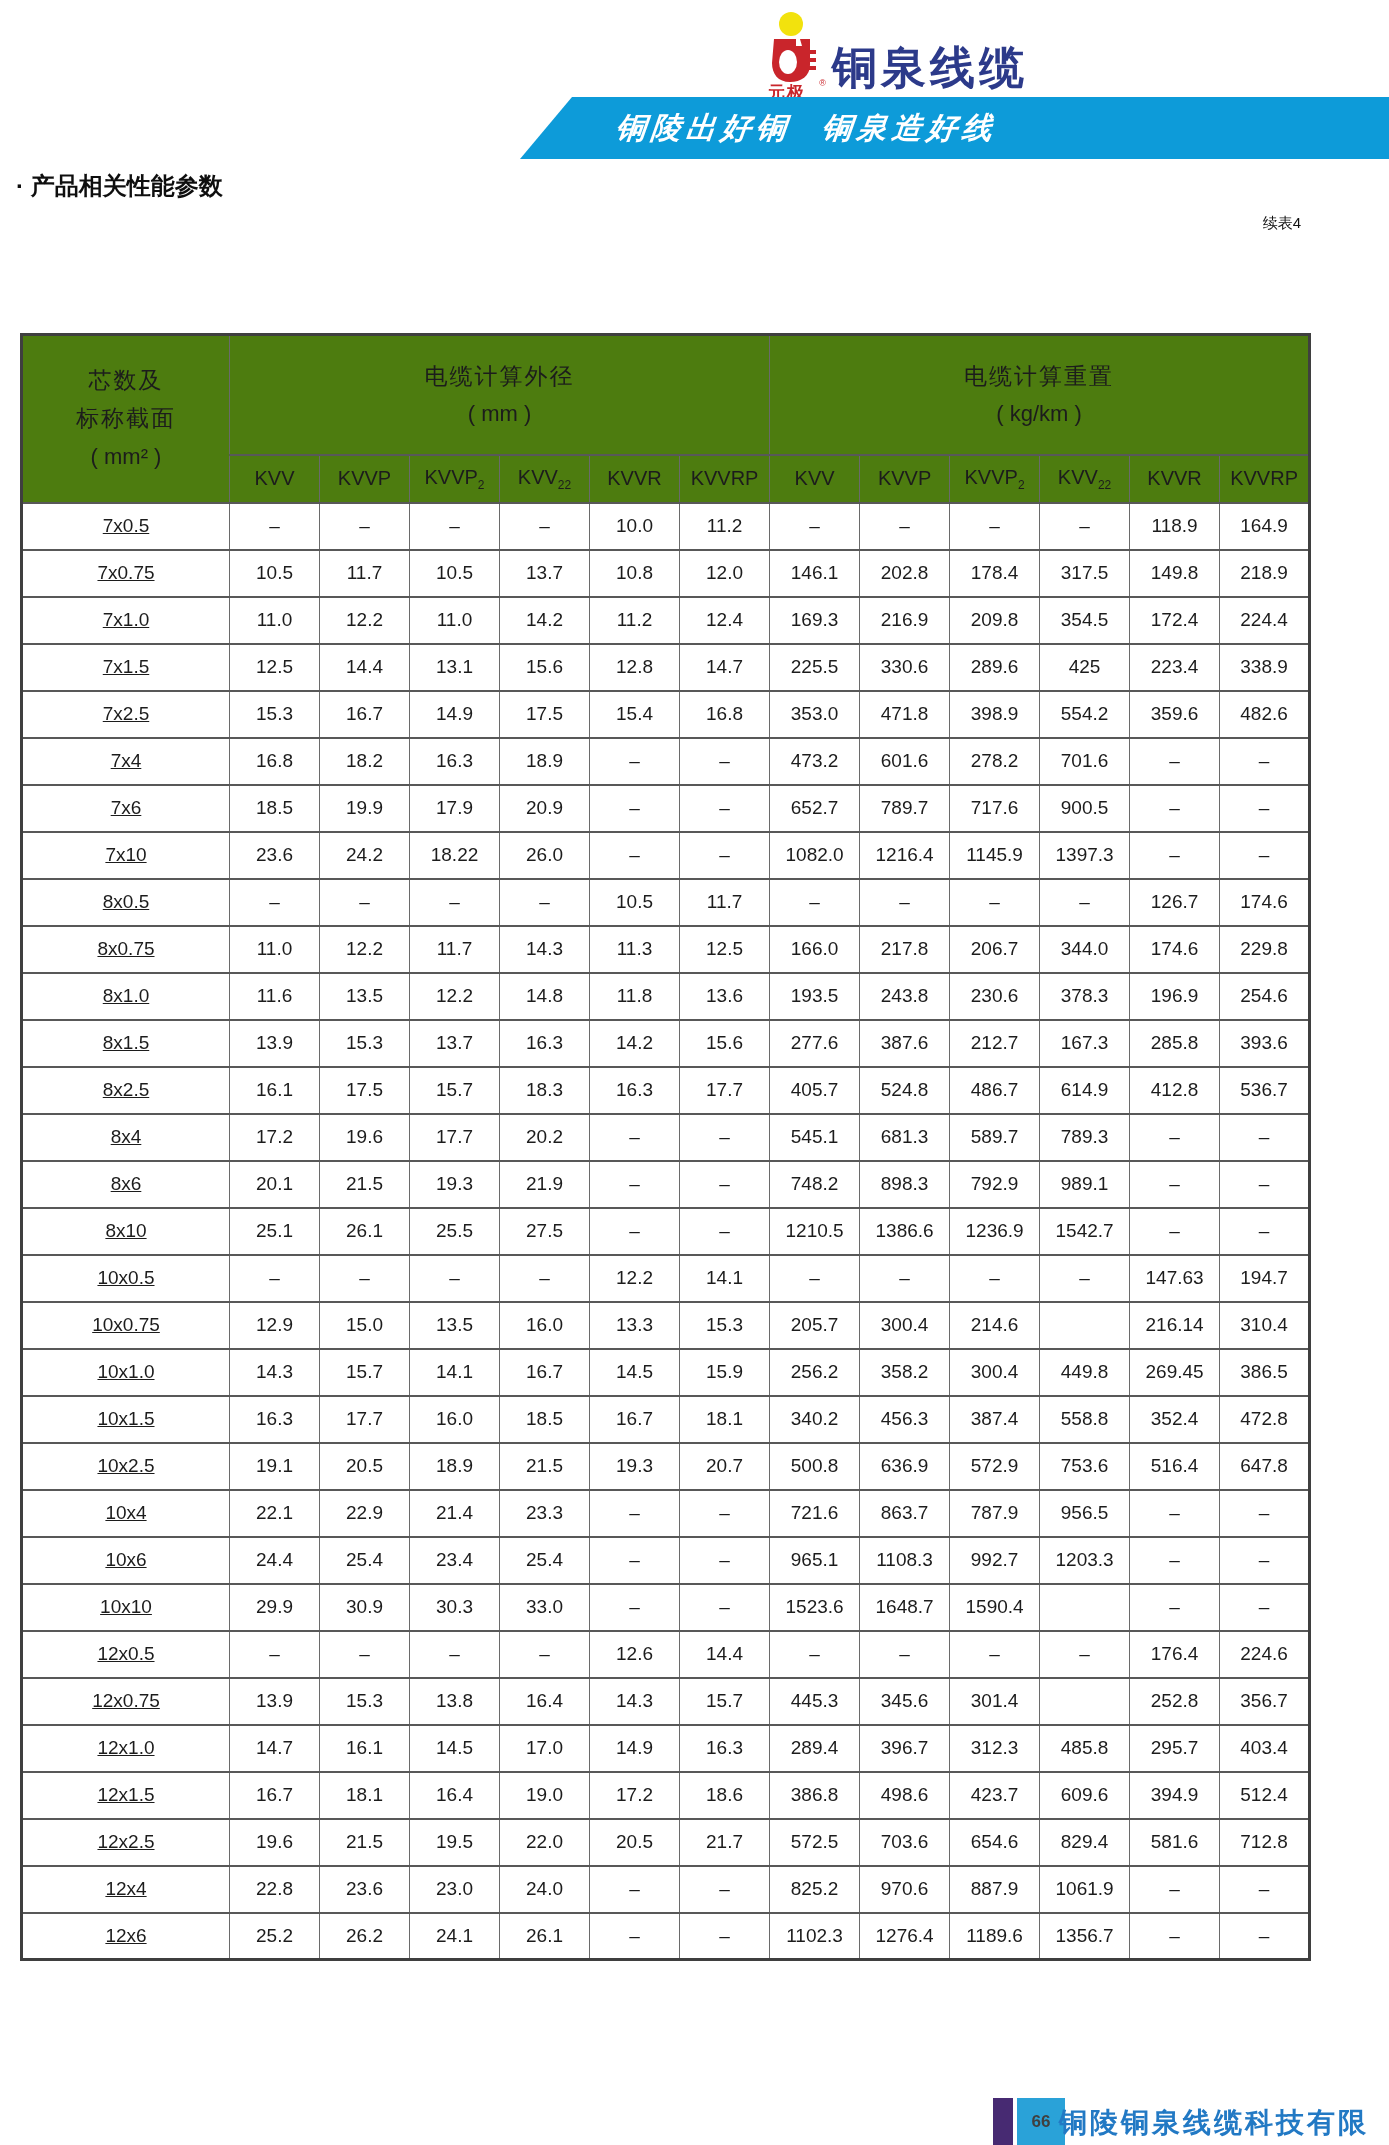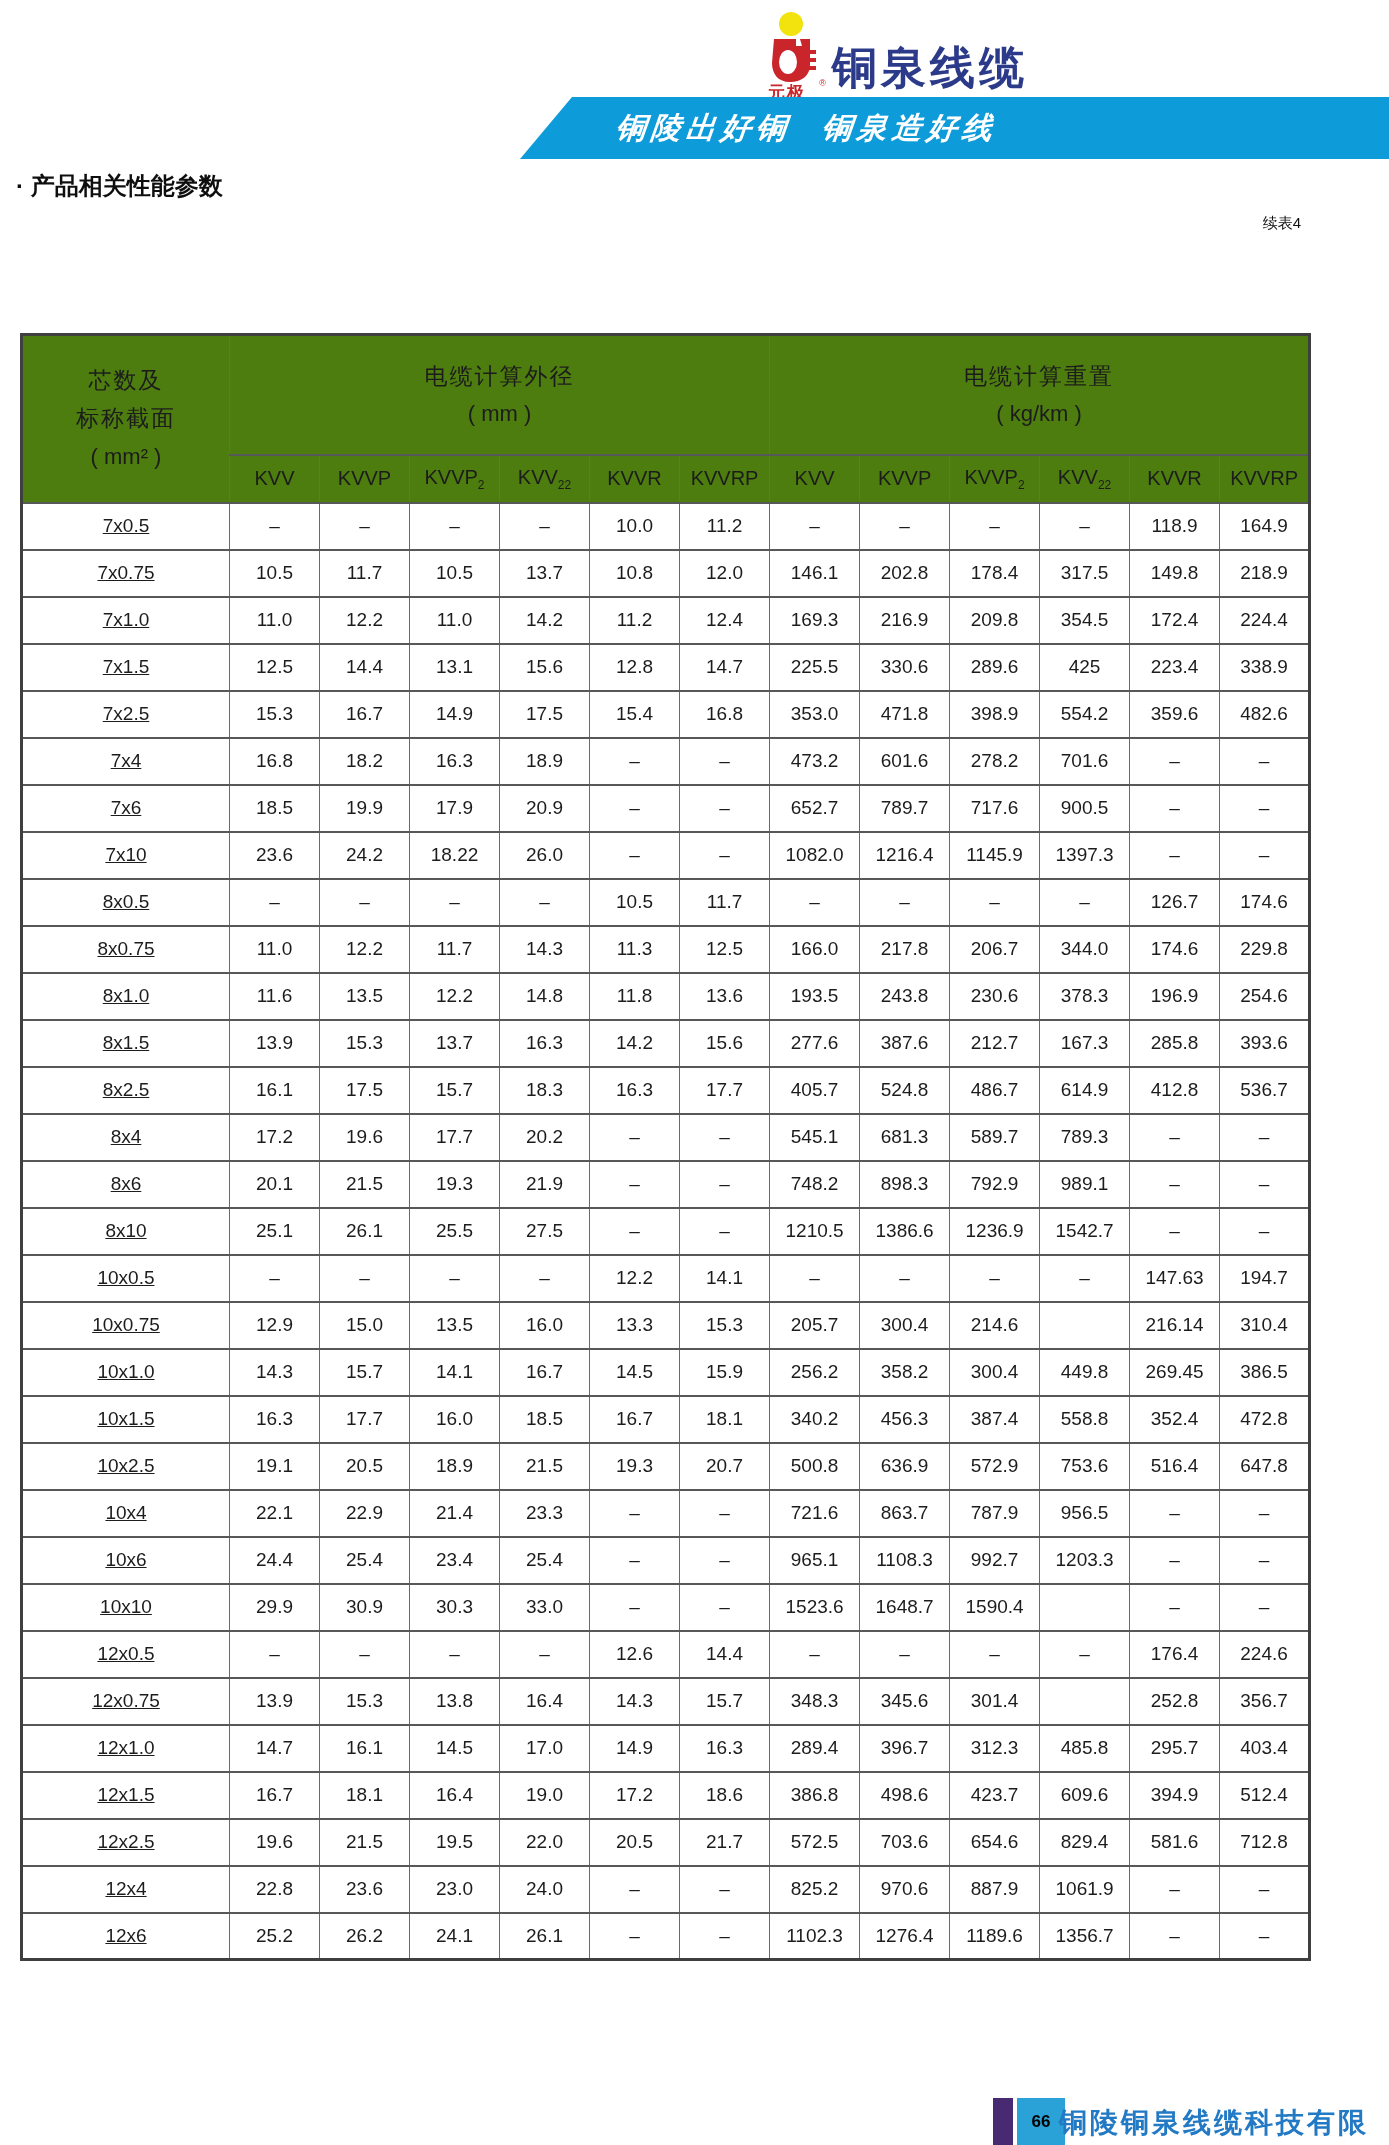--- a/index.html
+++ b/index.html
@@ -43,21 +43,21 @@
   tr.grouprow th { height:120px; font-size:23px; line-height:1.65; letter-spacing:2px; }
   tr.grouprow .unit { letter-spacing:0; font-size:22px; }
   tr.subrow th { height:48px; font-size:20px; letter-spacing:0; }
   tr.subrow th sub { font-size:12px; }
   tbody td { height:47px; font-size:19px; background:#ffffff; }
   tbody td.rowlabel { font-size:19px;text-decoration:underline; }
 
   
   .f-purple { position:absolute; left:993px; top:2098px; width:20px; height:47px; background:#472a72; }
   .f-page { position:absolute; left:1017px; top:2098px; width:48px; height:47px; background:#2aa2d8;
-            color:#000000; font-size:17px; font-weight:bold; display:flex; align-items:center; justify-content:center; }
+            color:#404040; font-size:17px; font-weight:bold; display:flex; align-items:center; justify-content:center; }
   .f-company { position:absolute; left:1059px; top:2104px; font-size:28px; font-weight:bold;
                color:#2279c4; letter-spacing:3px; }
 </style>
 </head>
 <body>
 
 <div class="page">
 
   <div class="brand">
     <div class="logo-wrap">
@@ -506,21 +506,21 @@
           <td>224.6</td>
         </tr>
         <tr>
           <td class="rowlabel">12x0.75</td>
           <td>13.9</td>
           <td>15.3</td>
           <td>13.8</td>
           <td>16.4</td>
           <td>14.3</td>
           <td>15.7</td>
-          <td>348.3</td>
+          <td>445.3</td>
           <td>345.6</td>
           <td>301.4</td>
           <td></td>
           <td>252.8</td>
           <td>356.7</td>
         </tr>
         <tr>
           <td class="rowlabel">12x1.0</td>
           <td>14.7</td>
           <td>16.1</td>

